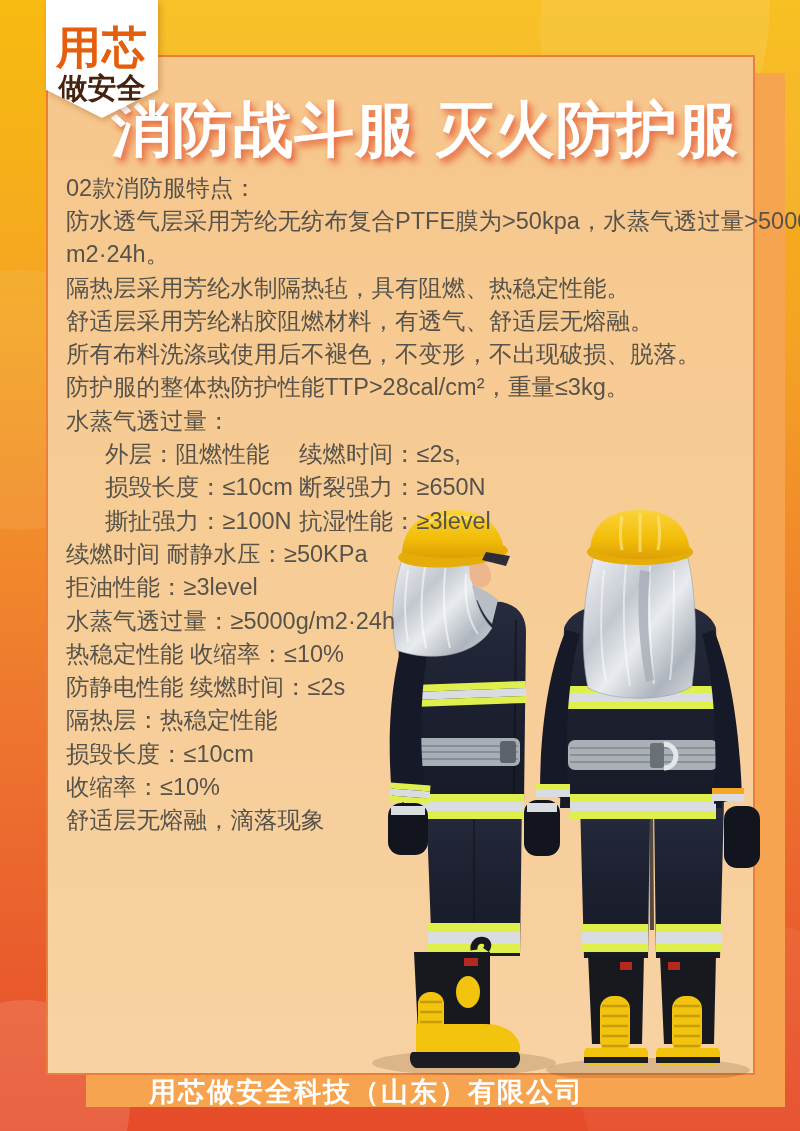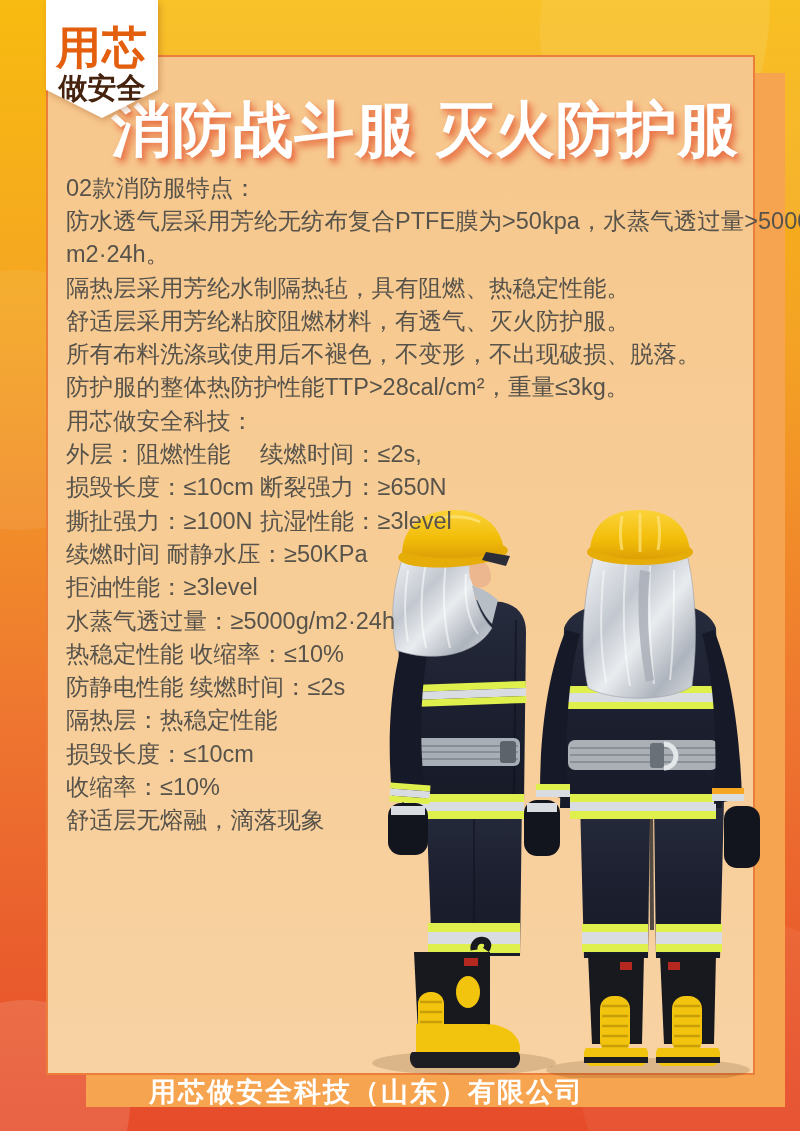--- a/index.html
+++ b/index.html
@@ -32,21 +32,21 @@
   .title{
     position:absolute;left:105px;top:90px;width:640px;z-index:3;
     text-align:center;white-space:nowrap;
     font-size:60px;font-weight:700;color:#ffffff;letter-spacing:1px;
     text-shadow:4px 5px 7px rgba(230,100,58,.95),2px 2px 2px rgba(236,130,90,.45);
   }
 
   .body-text{position:absolute;left:66px;top:171px;z-index:2;}
   .line{display:flex;align-items:center;height:33.3px;font-size:23.5px;color:#57534b;white-space:pre;}
   .line .c1{display:inline-block;}
-  .line.two-col .c1{min-width:194px;}
+  .line.two-col .c1{min-width:194px;margin-left:39px;}
 
   .photo{position:absolute;left:368px;top:500px;width:392px;height:578px;z-index:1;}
 
   .footer-text{
     position:absolute;left:86px;top:1077px;width:561px;height:31px;z-index:5;
     line-height:31px;text-align:center;font-size:27px;font-weight:700;color:#ffffff;letter-spacing:2px;
   }
 </style>
 </head>
 <body>
@@ -69,24 +69,24 @@
     </div>
   </div>
 
   <div class="title">消防战斗服 灭火防护服</div>
 
   <div class="body-text">
     <div class="line"><span class="c1">02款消防服特点：</span><span class="c2"></span></div>
     <div class="line"><span class="c1">防水透气层采用芳纶无纺布复合PTFE膜为&gt;50kpa，水蒸气透过量&gt;5000g /</span><span class="c2"></span></div>
     <div class="line"><span class="c1">m2·24h。</span><span class="c2"></span></div>
     <div class="line"><span class="c1">隔热层采用芳纶水制隔热毡，具有阻燃、热稳定性能。</span><span class="c2"></span></div>
-    <div class="line"><span class="c1">舒适层采用芳纶粘胶阻燃材料，有透气、灭火防护服。</span><span class="c2"></span></div>
+    <div class="line"><span class="c1">舒适层采用芳纶粘胶阻燃材料，有透气、舒适层无熔融。</span><span class="c2"></span></div>
     <div class="line"><span class="c1">所有布料洗涤或使用后不褪色，不变形，不出现破损、脱落。</span><span class="c2"></span></div>
     <div class="line"><span class="c1">防护服的整体热防护性能TTP&gt;28cal/cm²，重量≤3kg。</span><span class="c2"></span></div>
-    <div class="line"><span class="c1">用芯做安全科技：</span><span class="c2"></span></div>
+    <div class="line"><span class="c1">水蒸气透过量：</span><span class="c2"></span></div>
     <div class="line two-col"><span class="c1">外层：阻燃性能</span><span class="c2">续燃时间：≤2s,</span></div>
     <div class="line two-col"><span class="c1">损毁长度：≤10cm</span><span class="c2">断裂强力：≥650N</span></div>
     <div class="line two-col"><span class="c1">撕扯强力：≥100N</span><span class="c2">抗湿性能：≥3level</span></div>
     <div class="line"><span class="c1">续燃时间 耐静水压：≥50KPa</span><span class="c2"></span></div>
     <div class="line"><span class="c1">拒油性能：≥3level</span><span class="c2"></span></div>
     <div class="line"><span class="c1">水蒸气透过量：≥5000g/m2·24h</span><span class="c2"></span></div>
     <div class="line"><span class="c1">热稳定性能 收缩率：≤10%</span><span class="c2"></span></div>
     <div class="line"><span class="c1">防静电性能 续燃时间：≤2s</span><span class="c2"></span></div>
     <div class="line"><span class="c1">隔热层：热稳定性能</span><span class="c2"></span></div>
     <div class="line"><span class="c1">损毁长度：≤10cm</span><span class="c2"></span></div>

